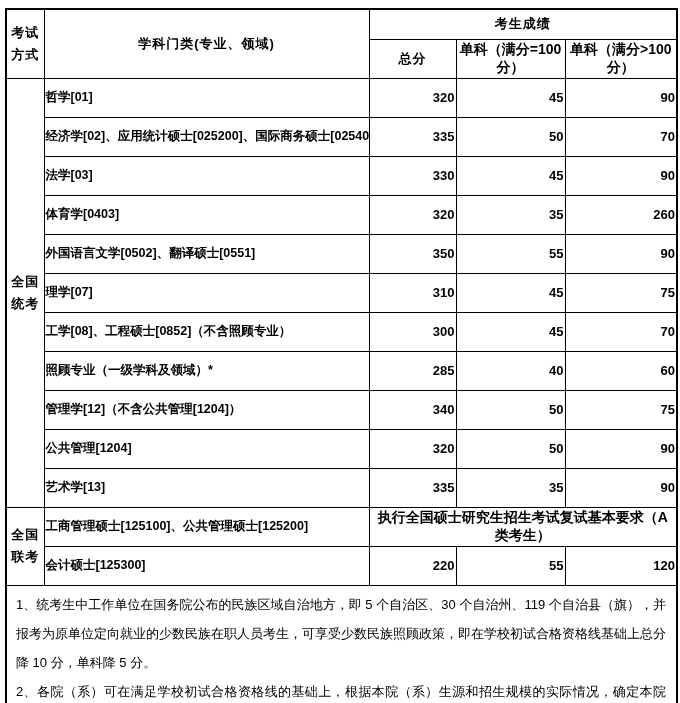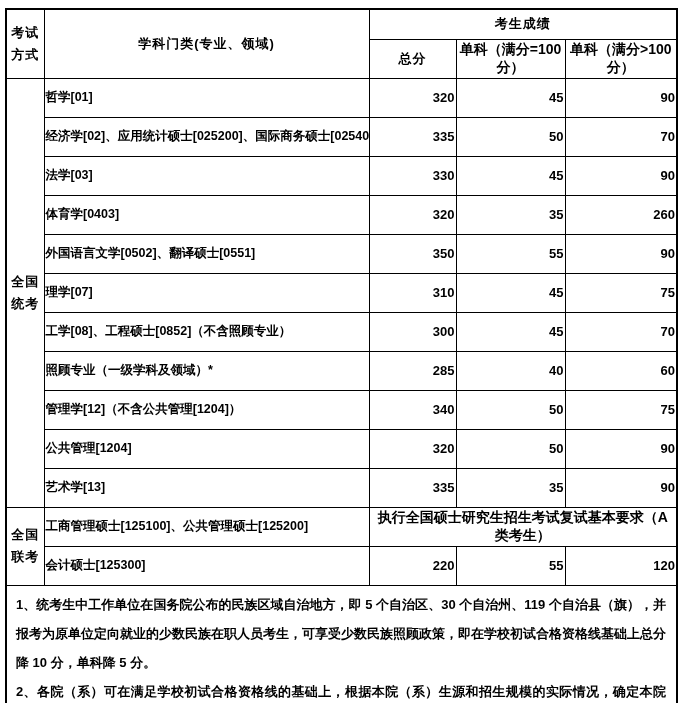--- a/index.html
+++ b/index.html
@@ -72,21 +72,21 @@
   tr.notes-row { height: 121px; }
   td.notes-cell {
     vertical-align: top;
     padding: 4px 10px 2px 9px;
   }
   td.notes-cell p {
     margin: 0;
     font-size: 13px;
     line-height: 29px;
     text-align: justify;
-    font-weight: bold;
+    font-weight: normal;
   }
 </style>
 </head>
 <body>
 
 <table class="score-table">
   <colgroup>
     <col style="width:38px">
     <col style="width:325px">
     <col style="width:87px">

